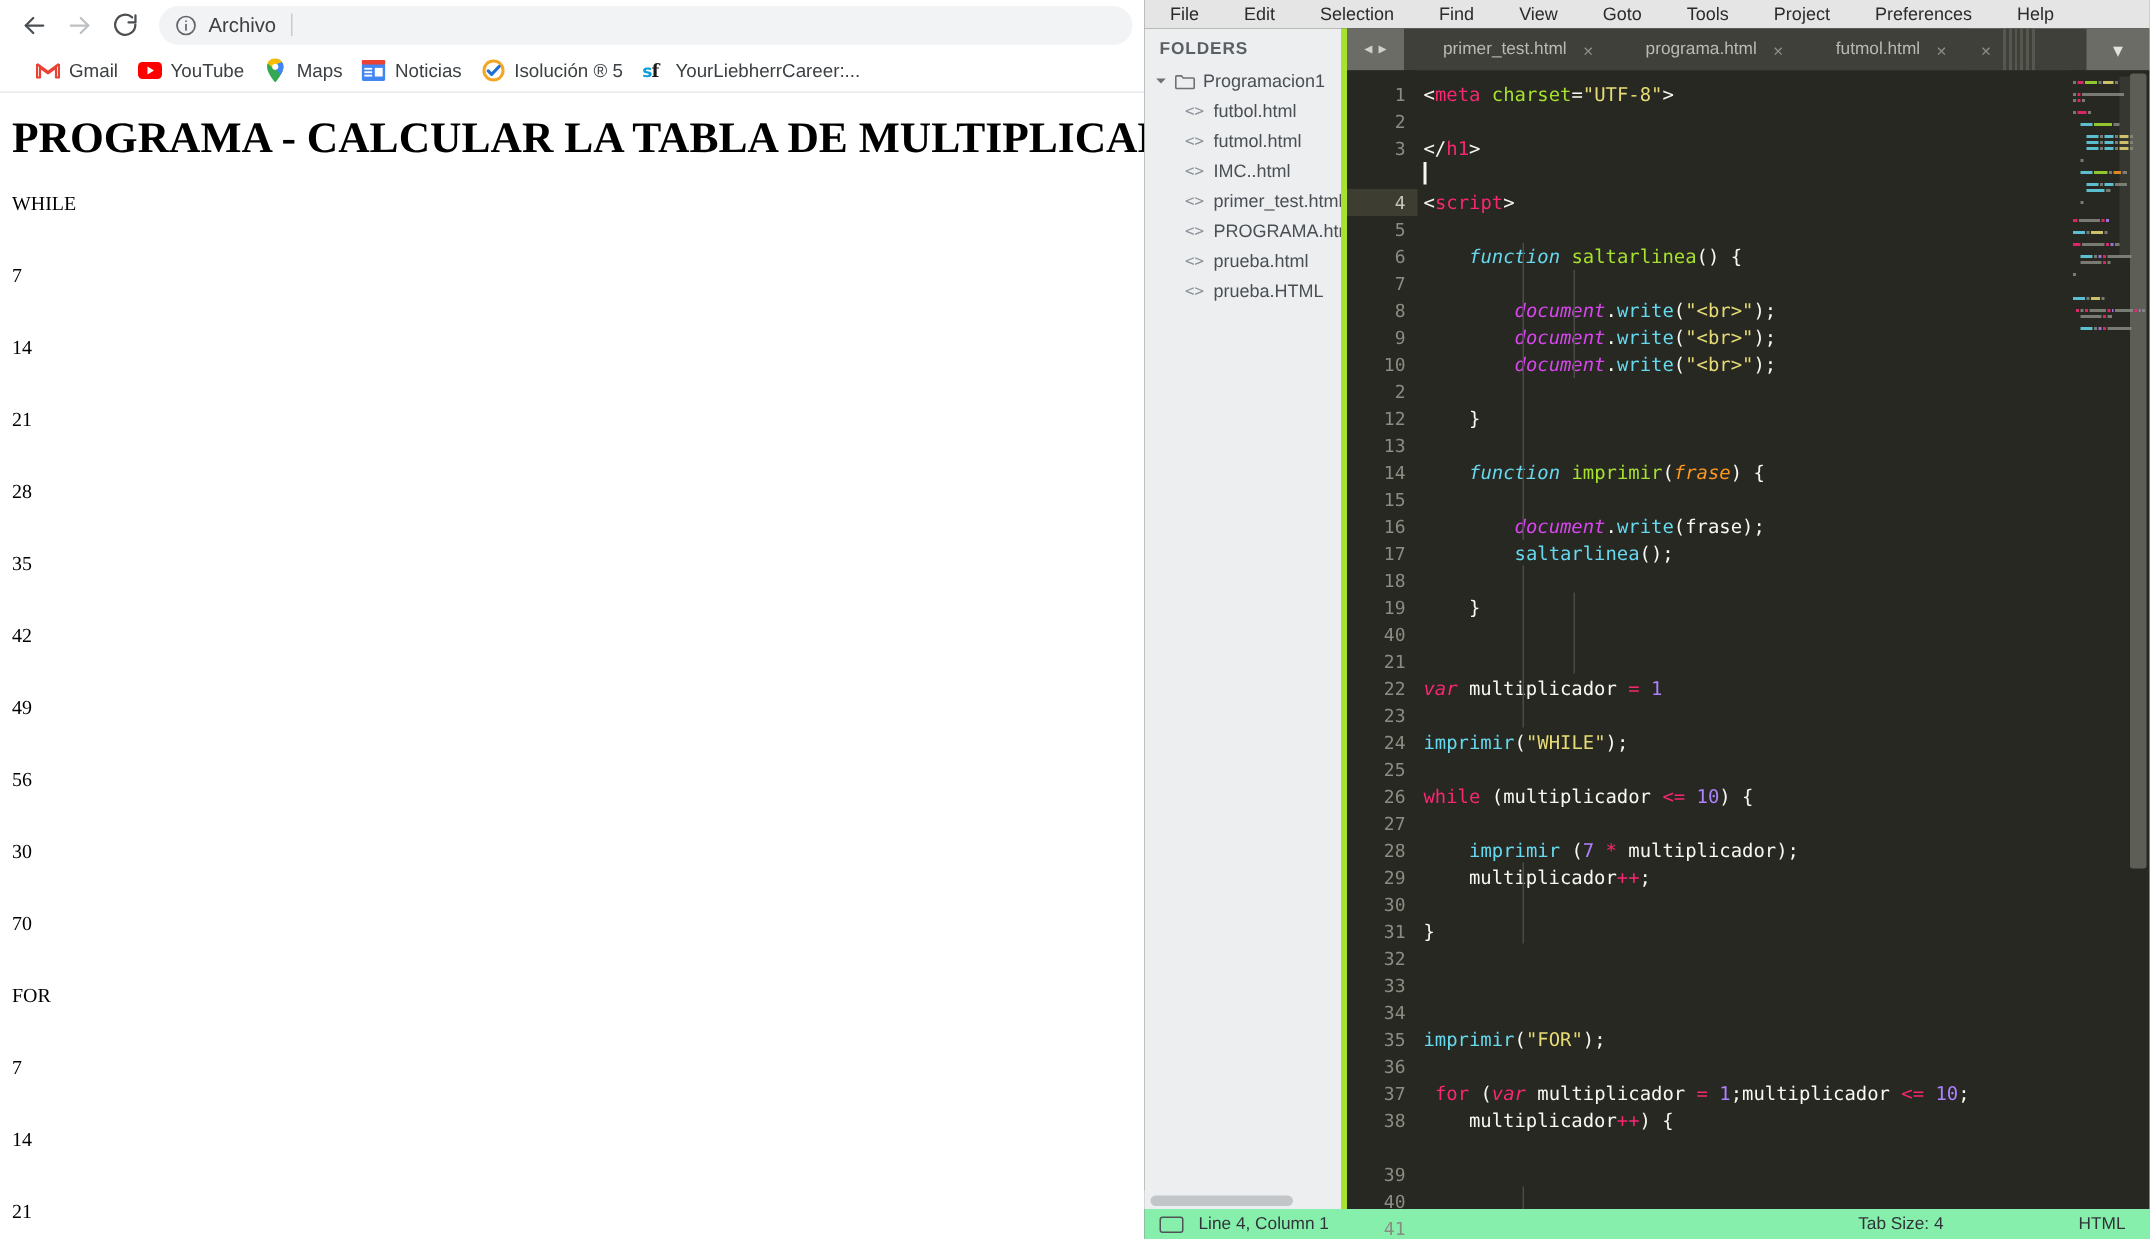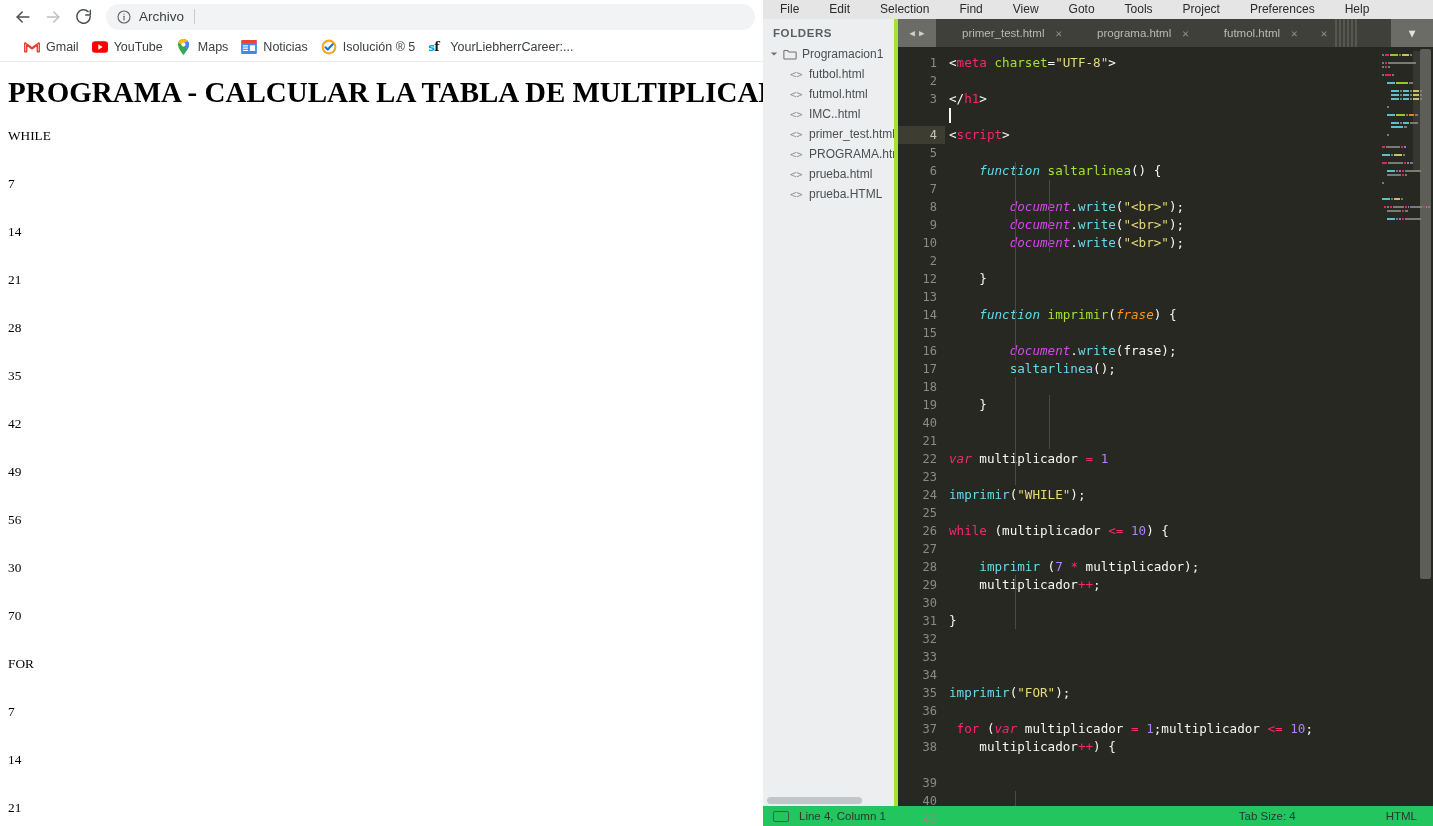--- a/index.html
+++ b/index.html
@@ -304,21 +304,21 @@
     width: 10px; height: 120px;
     background: rgba(255,255,255,0.07);
   }
   .vscroll {
     position: absolute; right: 2px; top: 2px;
     width: 11px; height: 530px;
     background: #5d5e56; border-radius: 2px;
   }
   .statusbar {
     height: 20px; flex: 0 0 20px;
-    background: #22c55e;
+    background: #86efac;
     display: flex; align-items: center;
     padding: 0 16px 0 10px;
     font-family: "Liberation Sans", sans-serif;
   }
   .statusbar .sb-ic {
     width: 16px; height: 11px; border: 1.3px solid #4e5358; border-radius: 2px;
     margin-right: 10px; flex: 0 0 16px;
   }
   .statusbar .sb-item { font-size: 11.5px; color: #2f3438; }
   .statusbar .sb-spacer { flex: 1 1 auto; }

